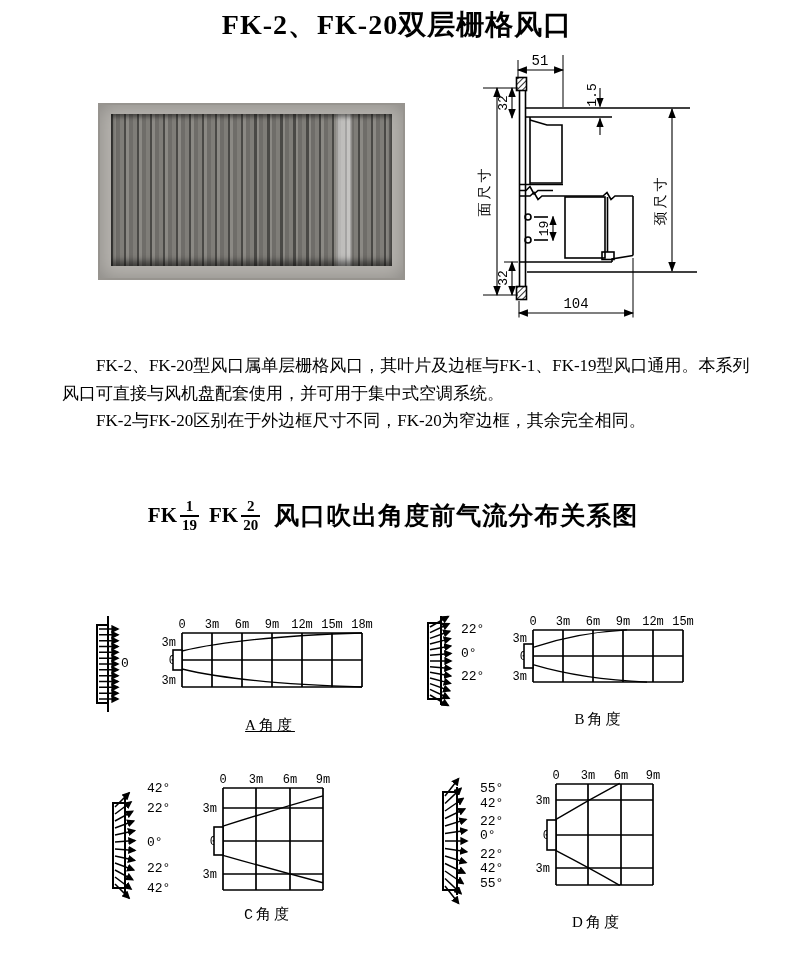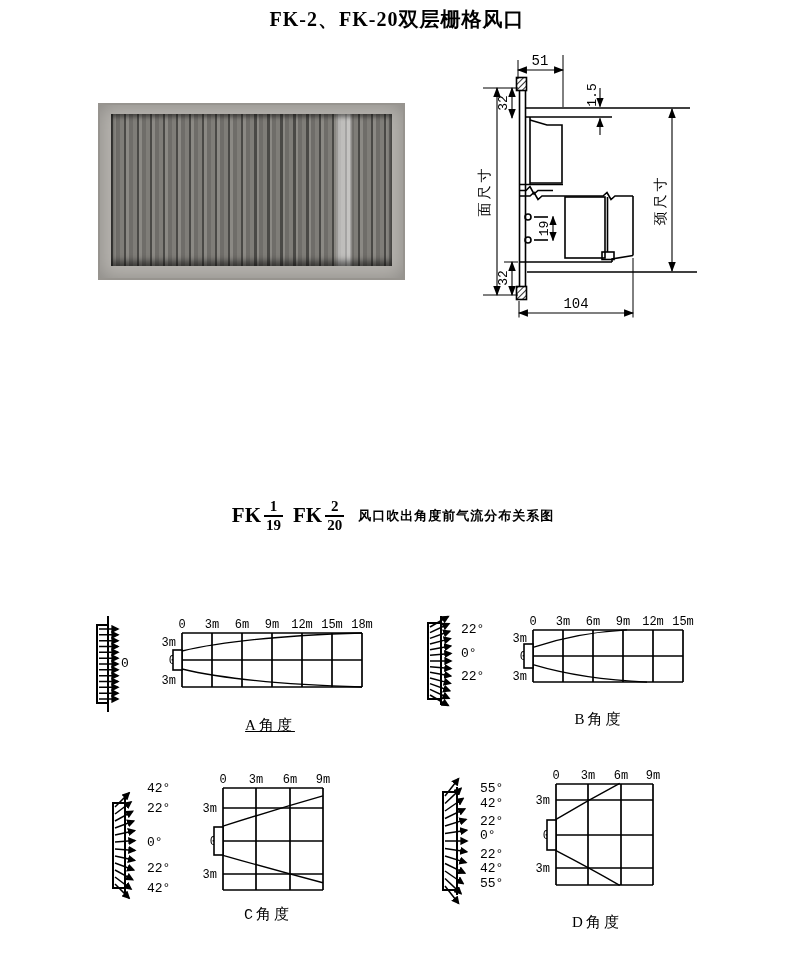--- a/index.html
+++ b/index.html
@@ -1,20 +1,20 @@
 <!DOCTYPE html>
 <html><head>
 <meta charset="utf-8">
 <style>
   html,body{margin:0;padding:0;background:#fff;}
   body{width:800px;height:964px;position:relative;overflow:hidden;
        font-family:"Liberation Serif","DejaVu Serif",serif;color:#000;}
 
   .page-title{position:absolute;left:0;top:6px;width:794px;text-align:center;
-    font-size:20px;font-weight:bold;letter-spacing:1px;margin:0;}
+    font-size:28px;font-weight:bold;letter-spacing:1px;margin:0;}
 
   
   .photo{position:absolute;left:98px;top:103px;width:307px;height:177px;
     background:#b7b4af;box-shadow:inset 0 0 0 2px #97948f, inset 0 0 22px rgba(0,0,0,.28);}
   .photo .slats{position:absolute;left:13px;right:13px;top:11px;bottom:14px;
     background:
       linear-gradient(90deg, rgba(255,255,255,0) 0 80%, rgba(255,255,255,.5) 81% 85%, rgba(255,255,255,0) 86%),
       repeating-linear-gradient(90deg,#4a4946 0 2.5px,#8b8984 2.5px 5px,#6f6d69 5px 9px,#7f7d78 9px 13px);
     box-shadow:inset 0 3px 4px rgba(0,0,0,.45), inset 0 -5px 6px rgba(0,0,0,.5);}
 
@@ -27,21 +27,21 @@
   .paras{position:absolute;left:62px;top:352px;width:688px;}
   .paras p{margin:0;font-size:17px;line-height:27.5px;text-indent:2em;}
 
   .subtitle{position:absolute;left:0;top:498px;width:786px;display:flex;
     justify-content:center;align-items:center;font-weight:bold;}
   .fk{font-size:21px;font-weight:bold;}
   .frac{display:inline-flex;flex-direction:column;align-items:center;
     font-size:15px;line-height:1.1;margin:0 10px 0 3px;}
   .frac .num{align-self:stretch;text-align:center;border-bottom:2px solid #000;padding:0 3px;}
   .frac .den{padding:0 2px;}
-  .sub-text{font-size:13px;letter-spacing:1px;margin-left:4px;}
+  .sub-text{font-size:25px;letter-spacing:1px;margin-left:4px;}
 
   .chart{position:absolute;}
   .chart svg{position:absolute;left:0;top:0;}
   .chart-caption{position:absolute;transform:translateX(-50%);white-space:nowrap;
     font-size:15px;letter-spacing:3px;}
   .tick{font:12px "Liberation Mono","DejaVu Sans Mono",monospace;fill:#000;}
   .angle{font:13px "Liberation Mono","DejaVu Sans Mono",monospace;fill:#000;}
 </style>
 </head>
 <body>
@@ -114,20 +114,22 @@
   <text class="dim" x="132" y="45" dy="4" text-anchor="middle" transform="rotate(-90 132 45)">1.5</text>
   <text class="dim" x="43" y="53" dy="4" text-anchor="middle" transform="rotate(-90 43 53)">32</text>
   <text class="dimcn" x="24" y="141" dy="5" text-anchor="middle" transform="rotate(-90 24 141)">面尺寸</text>
   <text class="dim" x="43" y="228" dy="4" text-anchor="middle" transform="rotate(-90 43 228)">32</text>
   <text class="dim" x="84" y="178.5" dy="4" text-anchor="middle" transform="rotate(-90 84 178.5)">19</text>
   <text class="dimcn" x="200" y="150" dy="5" text-anchor="middle" transform="rotate(-90 200 150)">颈尺寸</text>
   <text class="dimbig" x="116" y="258" text-anchor="middle">104</text>
 </svg>
 
 <div class="paras">
+  <p>FK-2、FK-20型风口属单层栅格风口，其叶片及边框与FK-1、FK-19型风口通用。本系列风口可直接与风机盘配套使用，并可用于集中式空调系统。</p>
+  <p>FK-2与FK-20区别在于外边框尺寸不同，FK-20为窄边框，其余完全相同。</p>
 </div>
 
 <div class="subtitle">
   <span class="fk">FK</span>
   <span class="frac">
     <span class="num">1</span>
     <span class="den">19</span>
   </span>
   <span class="fk">FK</span>
   <span class="frac">

